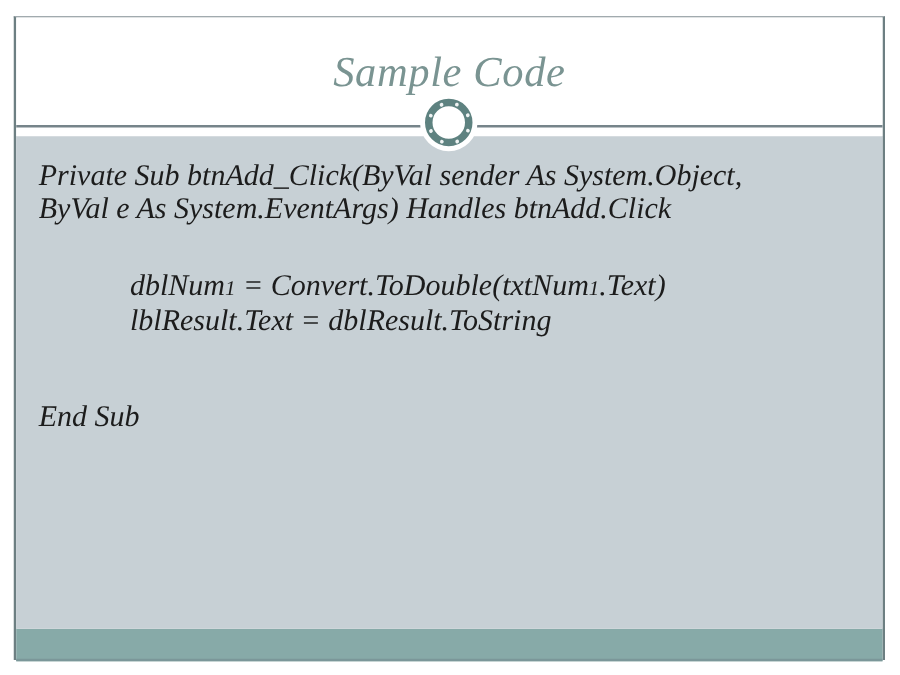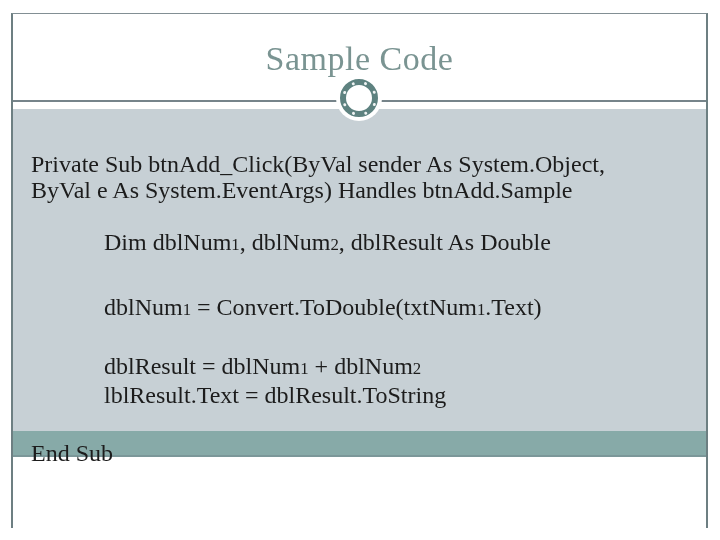--- a/index.html
+++ b/index.html
@@ -21,20 +21,21 @@
     position: absolute;
     left: 11px;
     top: 13px;
     width: 697px;
     height: 515px;
     box-sizing: border-box;
     border-left: 2px solid #6d7f82;
     border-right: 2px solid #6d7f82;
     border-top: 1px solid #828f94;
     background: #ffffff;
+    font-style: italic;
   }
   .header {
     position: relative;
     height: 86px;
     background: #ffffff;
     border-bottom: 2px solid #76848a;
   }
   .slide-title {
     position: absolute;
     left: 0;
@@ -45,24 +46,24 @@
     line-height: 38px;
     color: #7a9492;
     letter-spacing: 0.5px;
   }
   .band {
     height: 7px;
     background: #ffffff;
   }
   .content {
     position: relative;
-    height: 322px;
+    height: 394px;
     background: #c7d0d5;
     box-sizing: border-box;
-    padding: 42px 0 0 18px;
+    padding: 19px 0 0 18px;
     color: #1c1c1c;
   }
   .footer {
     height: 26px;
     background: #87aaa8;
     box-sizing: border-box;
     border-bottom: 2px solid #7b9799;
   }
   
   .ornament-halo {
@@ -99,45 +100,43 @@
   .code p {
     margin: 0;
     font-size: 24px;
     line-height: 26px;
     white-space: pre-wrap;
   }
   .code .indent { margin-left: 73px; }
   .code .gap-26 { margin-top: 26px; }
   .code .gap-28 { margin-top: 36px; }
   .code .gap-30 { margin-top: 30px; }
-  .code .gap-32 { margin-top: 32px; }
+  .code .gap-32 { margin-top: 51px; }
   .osf { font-size: 0.70em; }   
 </style>
 </head>
 <body>
 
 <div class="page">
   <div class="slide">
 
     <div class="header">
       <div class="slide-title">Sample Code</div>
     </div>
 
     <div class="band"></div>
 
     <div class="content">
       <div class="code">
         <p class="code-line">Private Sub btnAdd_Click(ByVal sender As System.Object,</p>
-        <p class="code-line">ByVal e As System.EventArgs) Handles btnAdd.Sample</p>
+        <p class="code-line">ByVal e As System.EventArgs) Handles btnAdd.Click</p>
 
-        <p class="code-line indent gap-26">Dim dblNum<span class="osf">1</span>, dblNum<span class="osf">2</span>, dblResult As Double</p>
 
         <p class="code-line indent gap-28">dblNum<span class="osf">1</span> = Convert.ToDouble(txtNum<span class="osf">1</span>.Text)</p>
 
-        <p class="code-line indent gap-30">dblResult = dblNum<span class="osf">1</span> + dblNum<span class="osf">2</span></p>
         <p class="code-line indent">lblResult.Text = dblResult.ToString</p>
 
         <p class="code-line gap-32">End Sub</p>
       </div>
     </div>
 
     <div class="footer"></div>
 
     <div class="ornament-halo"></div>
     <div class="ornament-ring">

